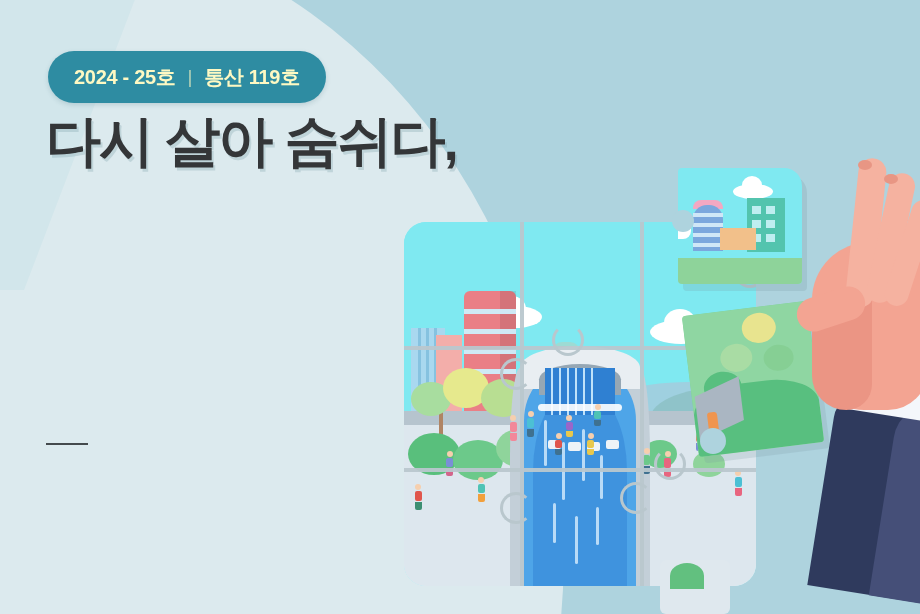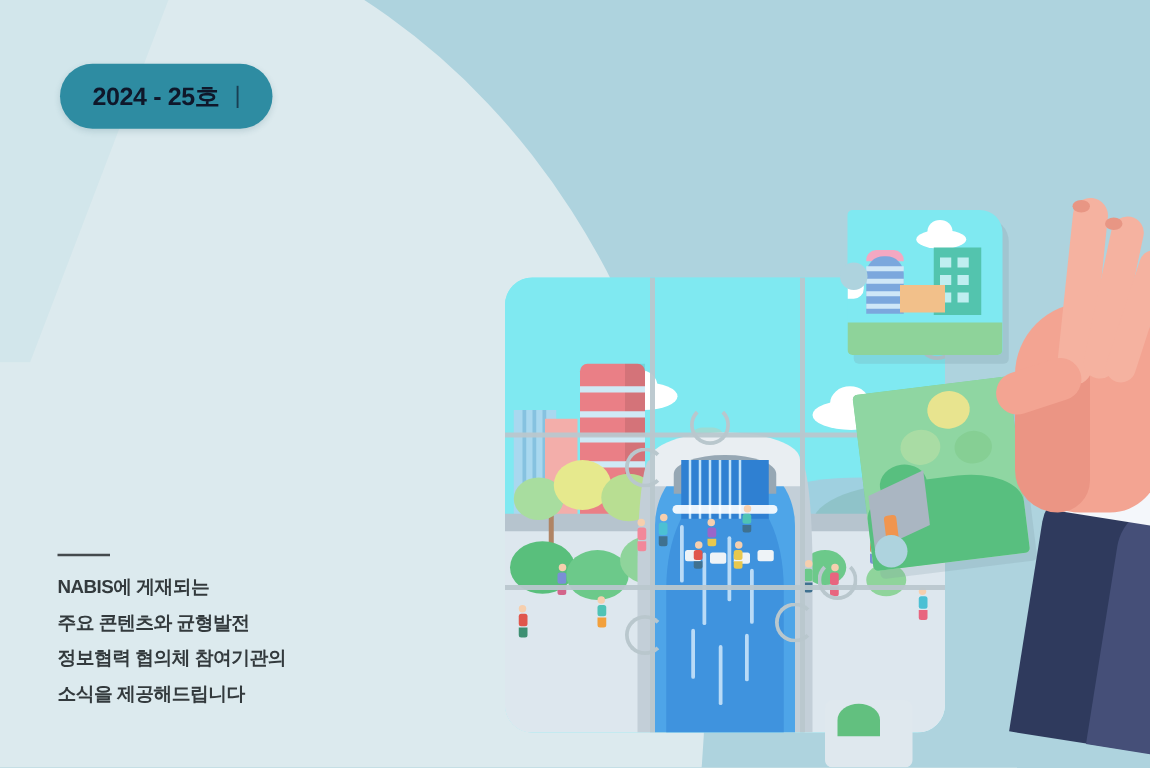--- a/index.html
+++ b/index.html
@@ -27,21 +27,21 @@
     clip-path:polygon(0 0,100% 0,40% 100%,0 100%);
   }
 
   
   .badge{
     position:absolute;left:48px;top:51px;height:52px;
     display:flex;align-items:center;gap:12px;
     padding:0 26px;border-radius:26px;background:#2e8ca2;
     box-shadow:0 2px 5px rgba(40,90,105,.18);
   }
-  .badge span{color:#0f172a;font-size:20px;font-weight:bold;letter-spacing:-.3px;white-space:nowrap;}
+  .badge span{color:#fef9c3;font-size:20px;font-weight:bold;letter-spacing:-.3px;white-space:nowrap;}
   .badge .sep{font-weight:normal;opacity:.65;font-size:19px;}
 
   
   .title-wrap{position:absolute;left:46px;top:112px;}
   .t-line1{
     font-size:55px;font-weight:bold;color:#343638;letter-spacing:-2px;line-height:1.06;
     text-shadow:2px 3px 0 rgba(120,155,165,.28);white-space:nowrap;
   }
   .t-line2{
     font-size:55px;font-weight:bold;color:#2d7f96;letter-spacing:-2px;line-height:1.12;
@@ -174,32 +174,28 @@
 <div class="banner">
 
   <div class="bg-base"></div>
   <div class="bg-curve2"></div>
   <div class="bg-curve"></div>
   <div class="bg-lightwedge"></div>
 
   <div class="badge">
     <span>2024 - 25호</span>
     <span class="sep">|</span>
+    <span>통산 119호</span>
   </div>
 
   <div class="title-wrap">
+    <div class="t-line1">다시 살아 숨쉬다,</div>
   </div>
 
   <div class="rule"></div>
-  <div class="desc">
-    <p>NABIS에 게재되는</p>
-    <p>주요 콘텐츠와 균형발전</p>
-    <p>정보협력 협의체 참여기관의</p>
-    <p>소식을 제공해드립니다</p>
-  </div>
 
   <div class="illus">
     <div class="illus-clip">
 
       <div class="sky"></div>
       <div class="hill"></div>
       <div class="hill2"></div>
       <div class="cloud c1"></div>
       <div class="cloud c2"></div>
 

